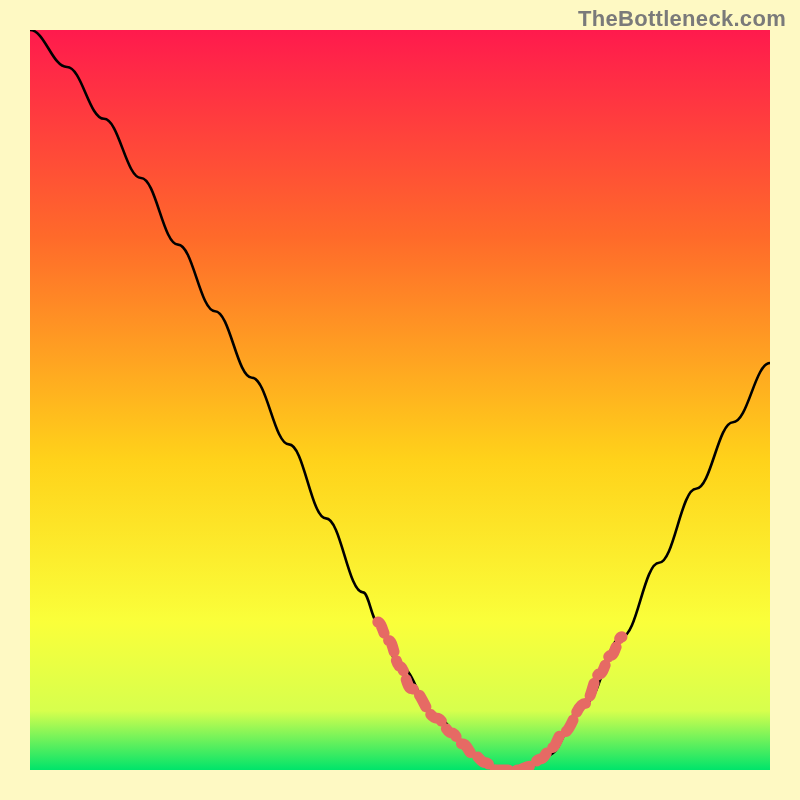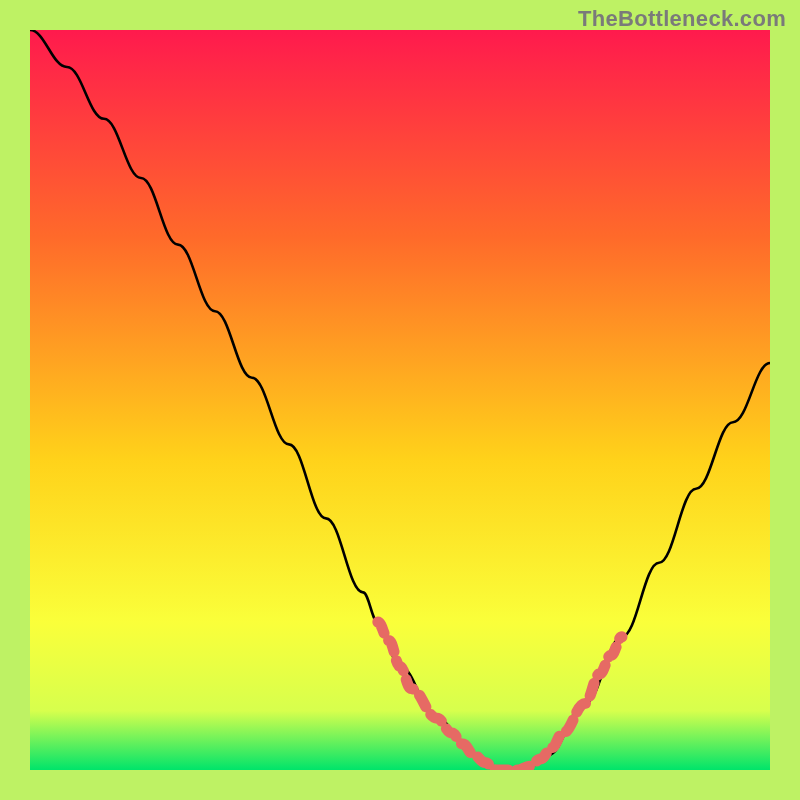--- a/index.html
+++ b/index.html
@@ -10,21 +10,21 @@
     background: #000;
     overflow: hidden;
     font-family: Arial, Helvetica, sans-serif;
   }
   .frame {
     position: absolute;
     left: 0;
     top: 0;
     width: 800px;
     height: 800px;
-    background: #bef264;
+    background: #fef9c3;
   }
   .plot {
     position: absolute;
     left: 30px;
     top: 30px;
     width: 740px;
     height: 740px;
   }
   .grad {
     position: absolute;

